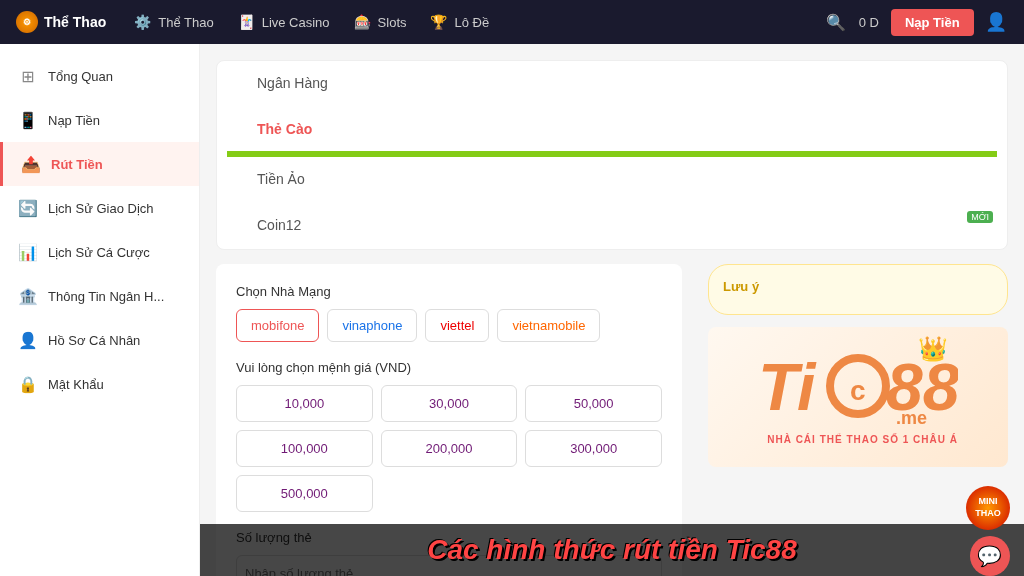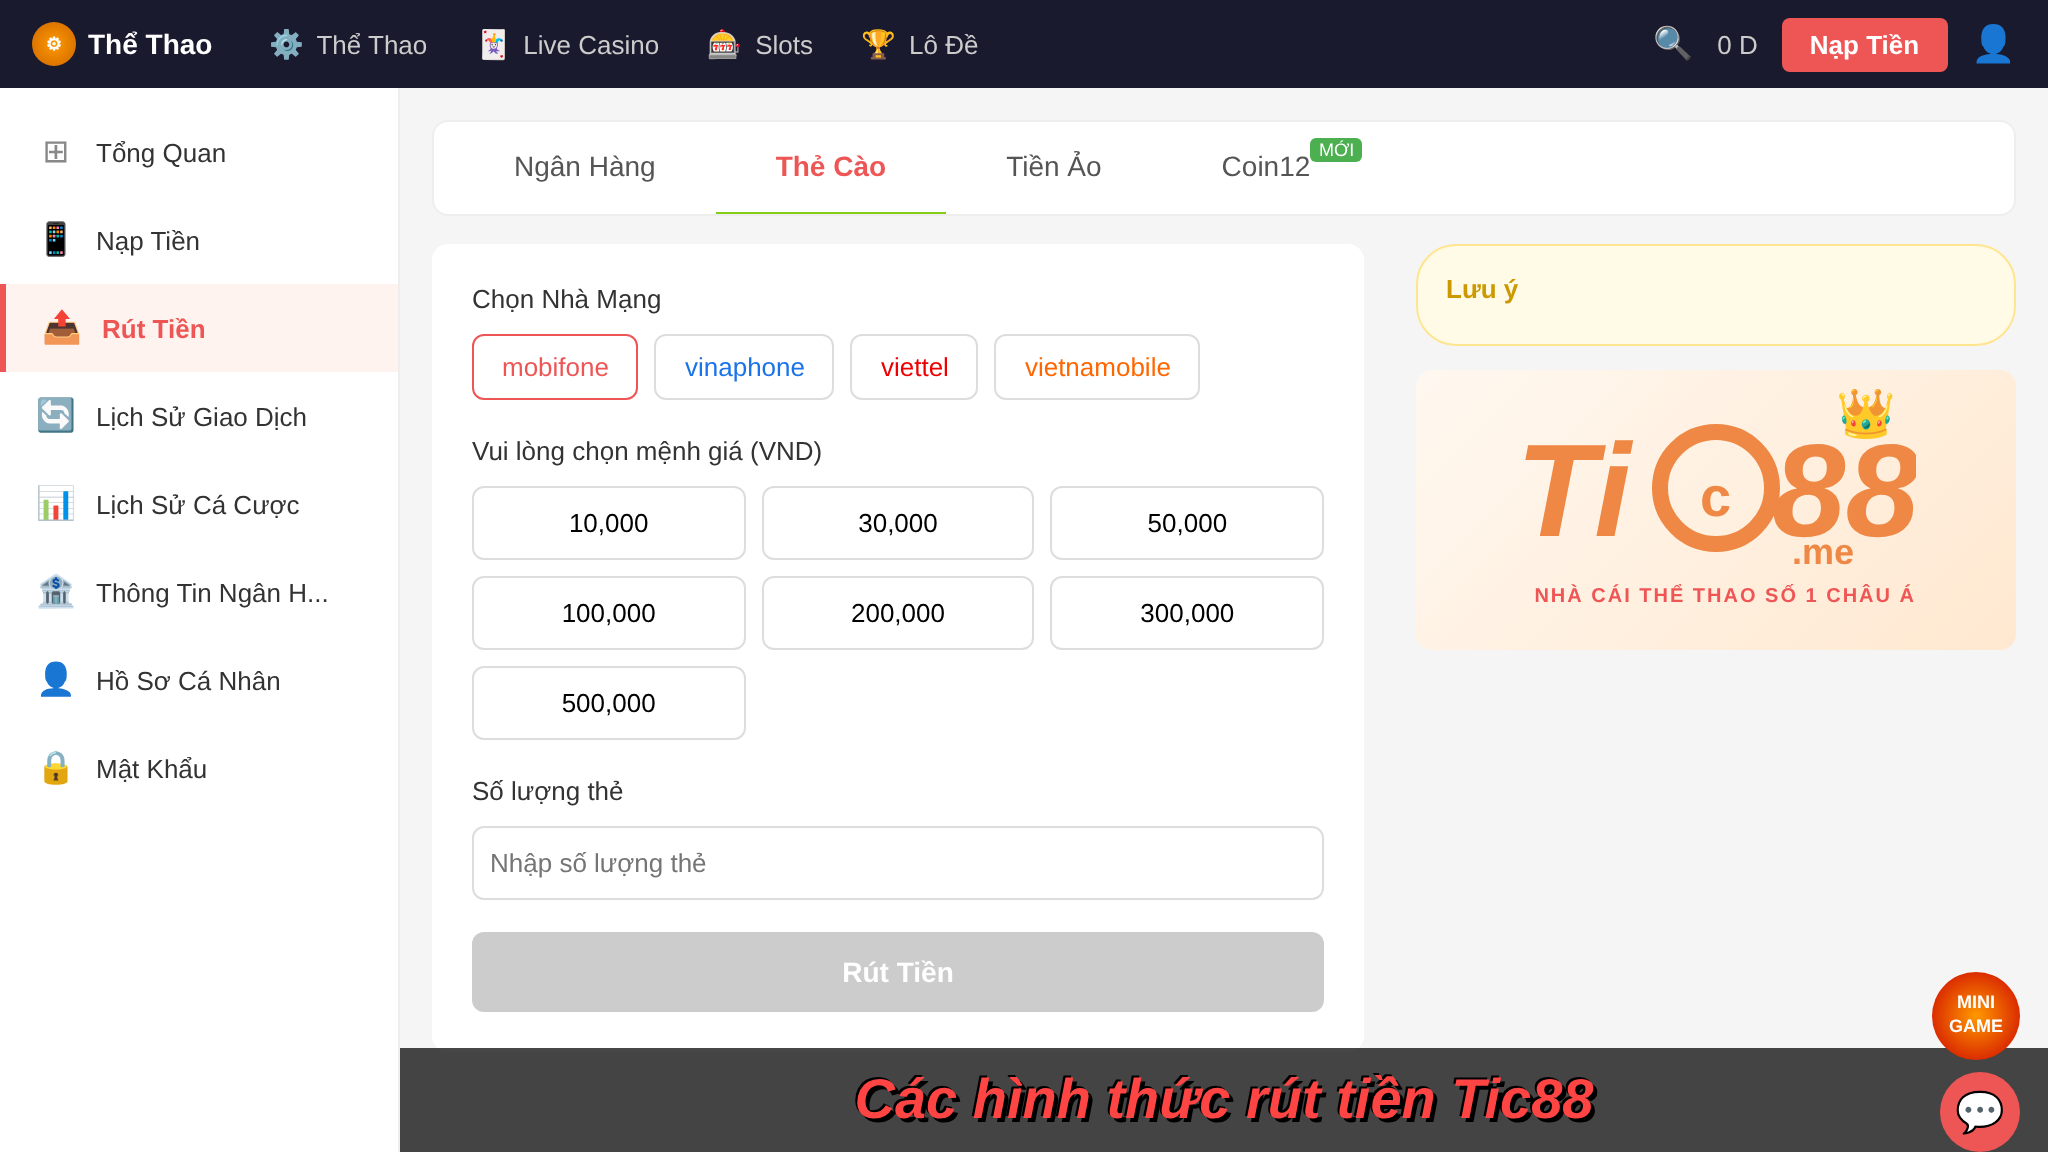--- a/index.html
+++ b/index.html
@@ -38,25 +38,25 @@
       padding: 12px 18px; cursor: pointer; font-size: 13px; color: #333;
     }
     .sidebar-item.active { background: #fff3f0; color: #e55; font-weight: bold; border-left: 3px solid #e55; }
     .sidebar-icon { width: 20px; height: 20px; display: flex; align-items: center; justify-content: center; font-size: 16px; color: #888; flex-shrink: 0; }
     .sidebar-item.active .sidebar-icon { color: #e55; }
 
     
     .content { flex: 1; overflow-y: auto; padding: 16px; background: #f5f5f5; }
 
     
-    .tabs { display: flex; background: #fff; border-radius: 8px; padding: 0 10px; margin-bottom: 14px; border: 1px solid #eee; position: relative; }
+    .tabs { display: flex; background: #fff; border-radius: 8px; padding: 0 10px; margin-bottom: 14px; border: 1px solid #eee; position: relative; flex-direction: column; }
     .tab {
       padding: 14px 30px; font-size: 14px; cursor: pointer; color: #555; border-bottom: 2px solid transparent; position: relative;
     }
-    .tab.active { color: #e55; border-bottom: 1px solid #84cc16; font-weight: bold; }
+    .tab.active { color: #e55; border-bottom: 6px solid #84cc16; font-weight: bold; }
     .tab-new { background: #4CAF50; color: #fff; font-size: 9px; padding: 1px 4px; border-radius: 3px; position: absolute; top: 8px; right: 4px; margin-left: 24px; }
 
     
     .form-area { display: flex; gap: 26px; }
     .form-left { flex: 1; background: #fff; border-radius: 8px; padding: 20px; }
     .form-right { width: 300px; }
 
     .form-label { font-size: 13px; color: #333; margin-bottom: 10px; font-weight: 500; }
 
     
@@ -67,21 +67,21 @@
     }
     .network-btn.mobifone { border-color: #e55; color: #e55; }
     .network-btn.vinaphone { color: #1a73e8; }
     .network-btn.viettel { color: #e00; }
     .network-btn.vietnamobile { color: #f60; }
 
     
     .denom-grid { display: grid; grid-template-columns: repeat(3, 1fr); gap: 8px; margin-bottom: 18px; }
     .denom-btn {
       border: 1px solid #ddd; border-radius: 6px;
-      padding: 10px; font-size: 13px; text-align: center; cursor: pointer; background: #fff; color: #000000;
+      padding: 10px; font-size: 13px; text-align: center; cursor: pointer; background: #fff; color: #701a75;
     }
 
     
     .form-input {
       width: 100%; border: 1px solid #ddd; border-radius: 6px;
       padding: 10px 8px; font-size: 13px; color: #999; outline: none; margin-bottom: 16px;
     }
 
     
     .submit-btn {
@@ -276,15 +276,15 @@
         </div>
       </div>
 
     </div>
   </div>
 </div>
 
 <div class="overlay-text-bar">Các hình thức rút tiền Tic88</div>
 
 <div class="mini-game-icon" style="white-space:pre;line-height:1.3;">MINI
-GAME</div>
+THAO</div>
 
 <div class="chat-icon">💬</div>
 
 </body></html>

